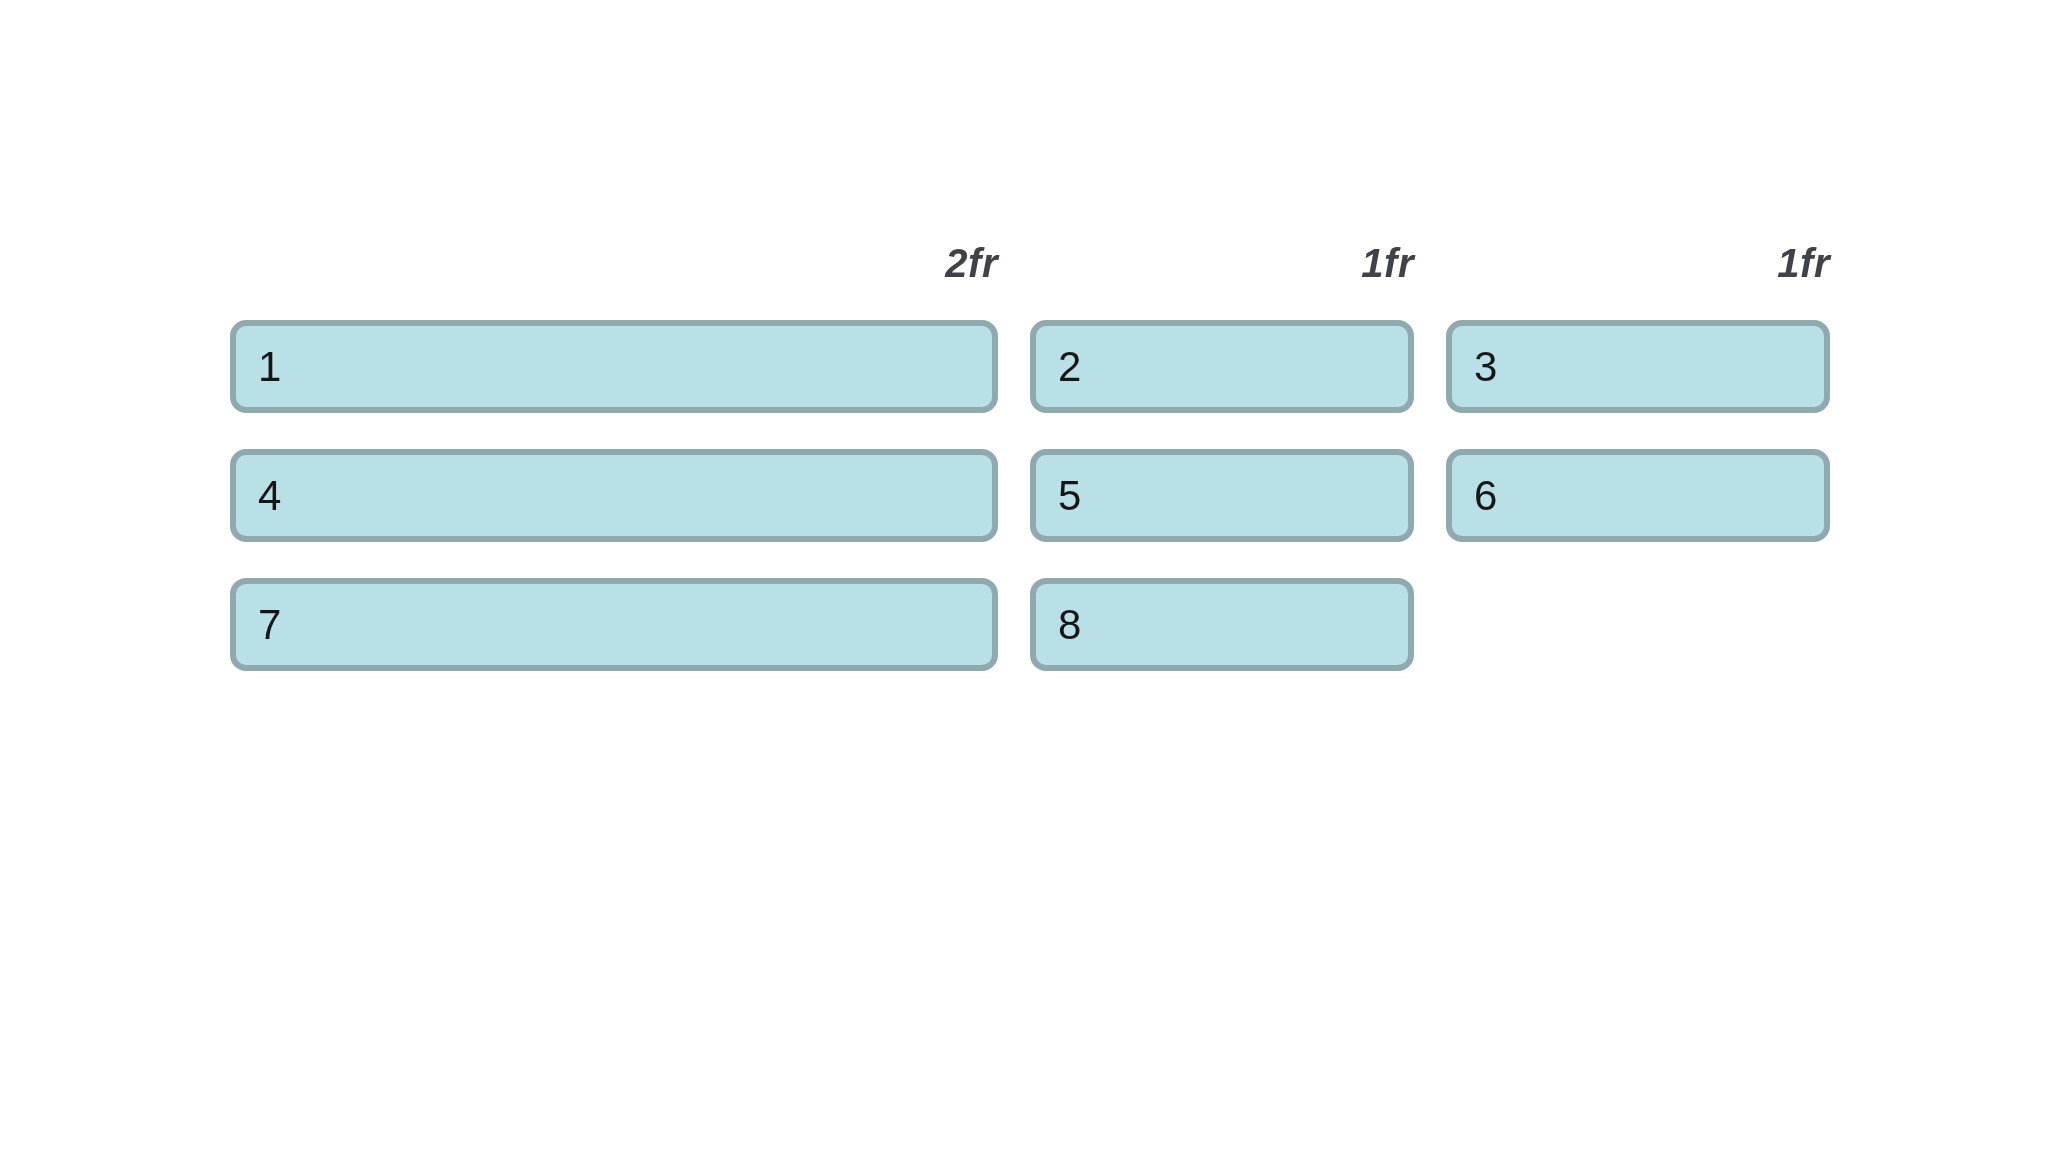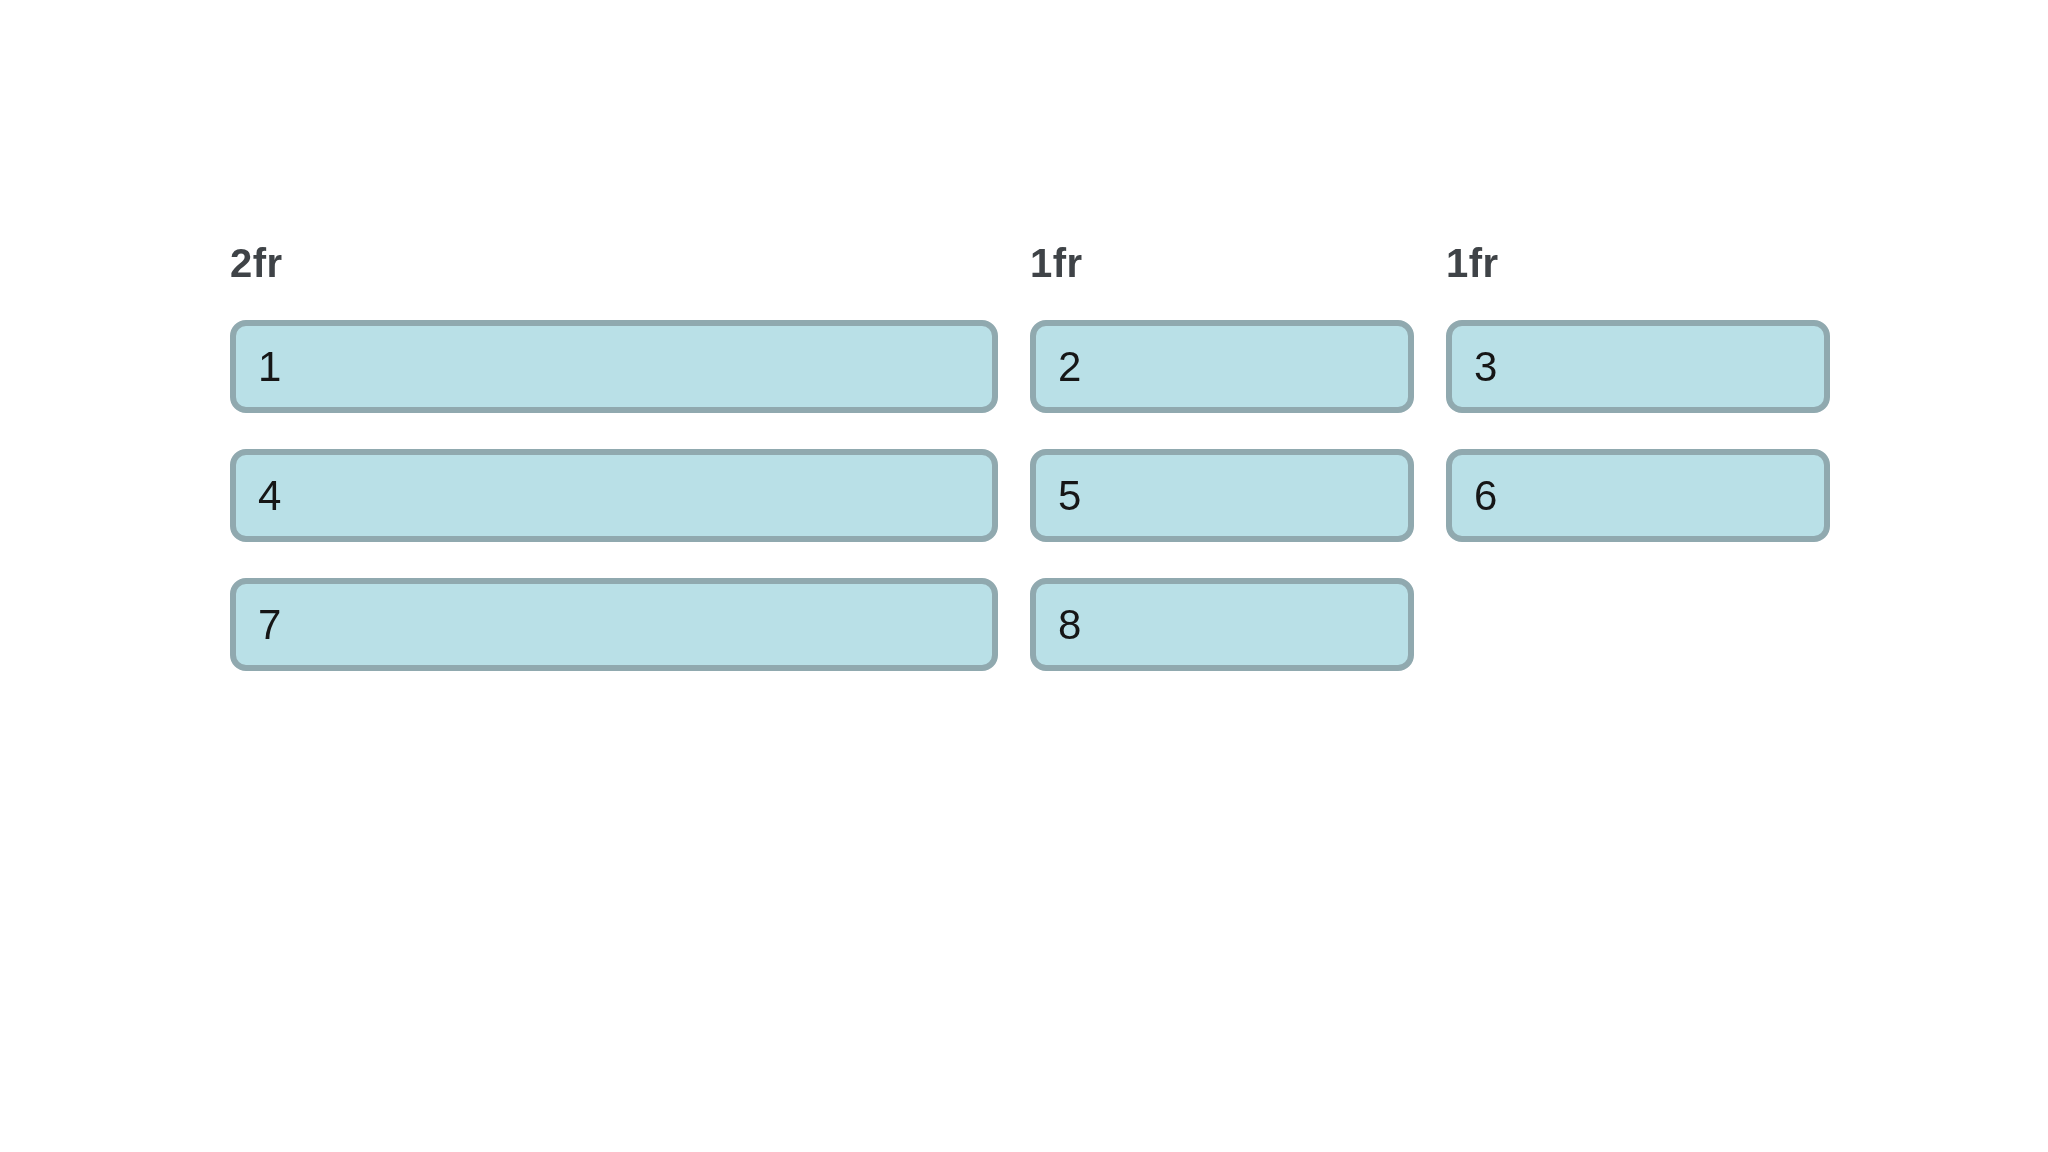--- a/index.html
+++ b/index.html
@@ -18,26 +18,27 @@
   .col-labels {
     position: absolute;
     left: 230px;
     top: 238px;
     width: 1600px;
     display: grid;
     grid-template-columns: 2fr 1fr 1fr;
     column-gap: 32px;
   }
   .col-label {
-    text-align: left;
+    text-align: right;
     font-size: 40px;
     line-height: 50px;
     font-weight: 700;
     color: var(--label-text, #3f4347);
     letter-spacing: 0.5px;
+    font-style: italic;
   }
   .demo-grid {
     position: absolute;
     left: 230px;
     top: 320px;
     width: 1600px;
     display: grid;
     grid-template-columns: 2fr 1fr 1fr;
     grid-auto-rows: 93px;
     gap: 36px 32px;

